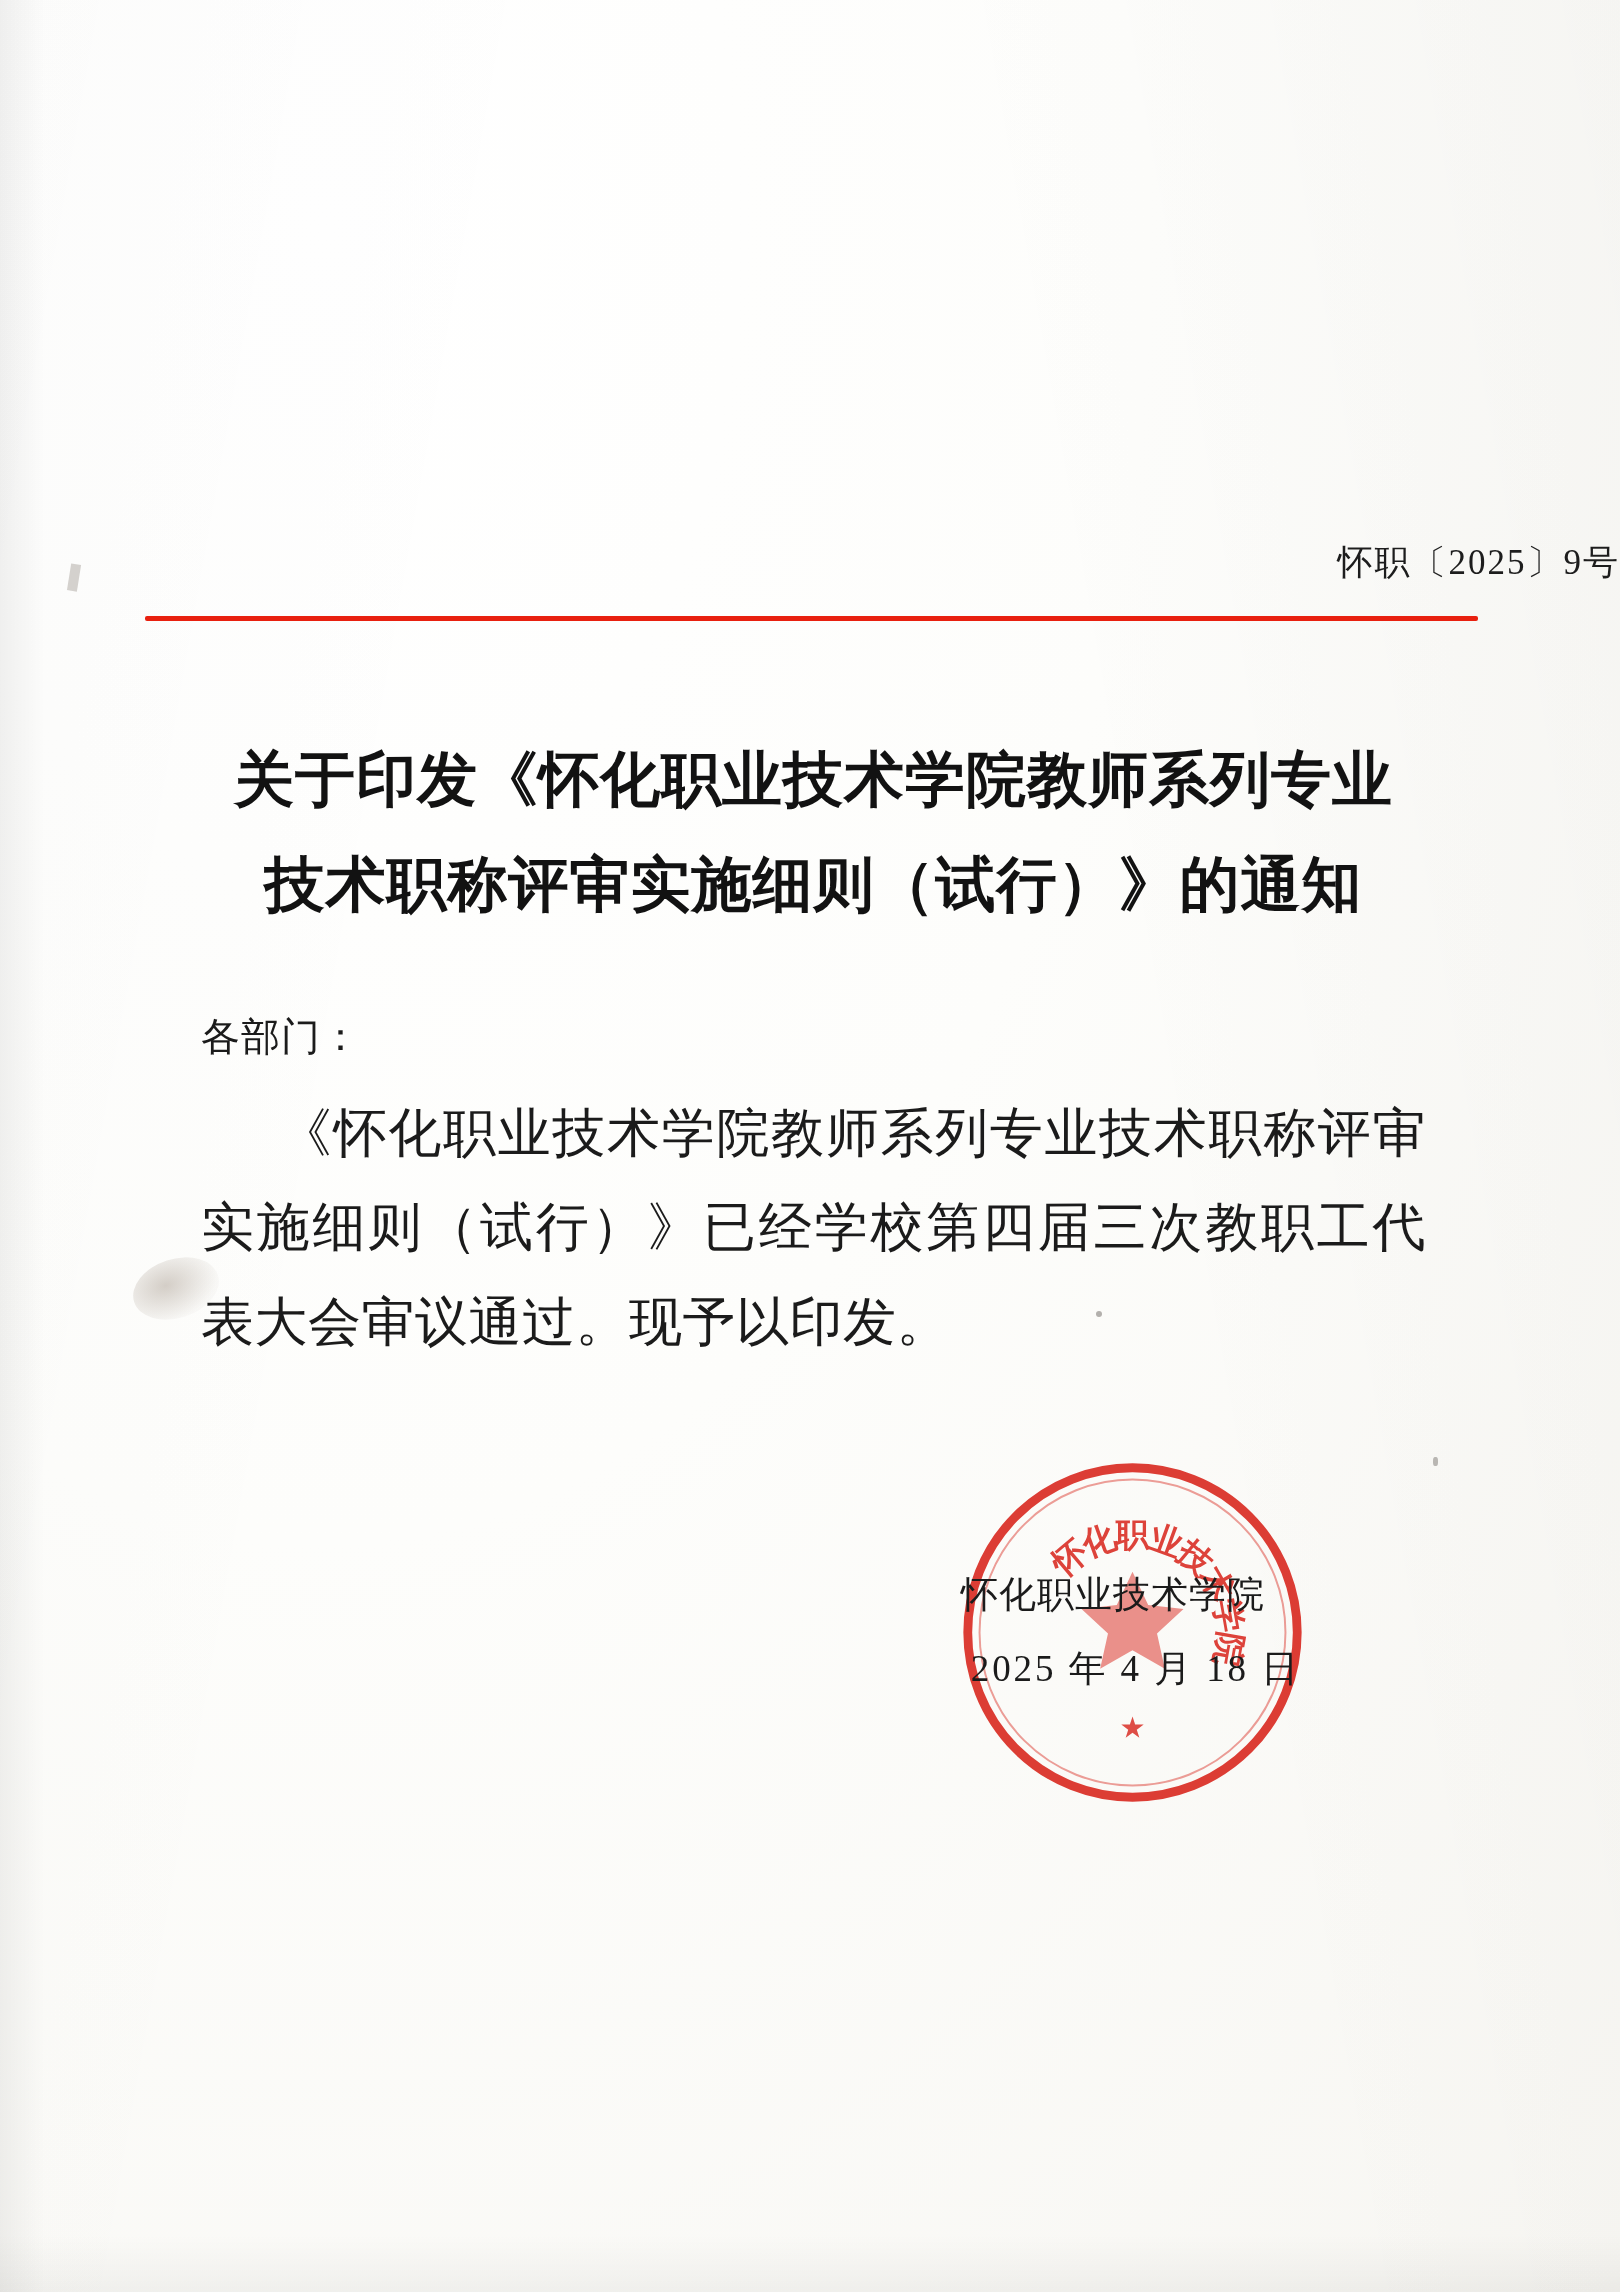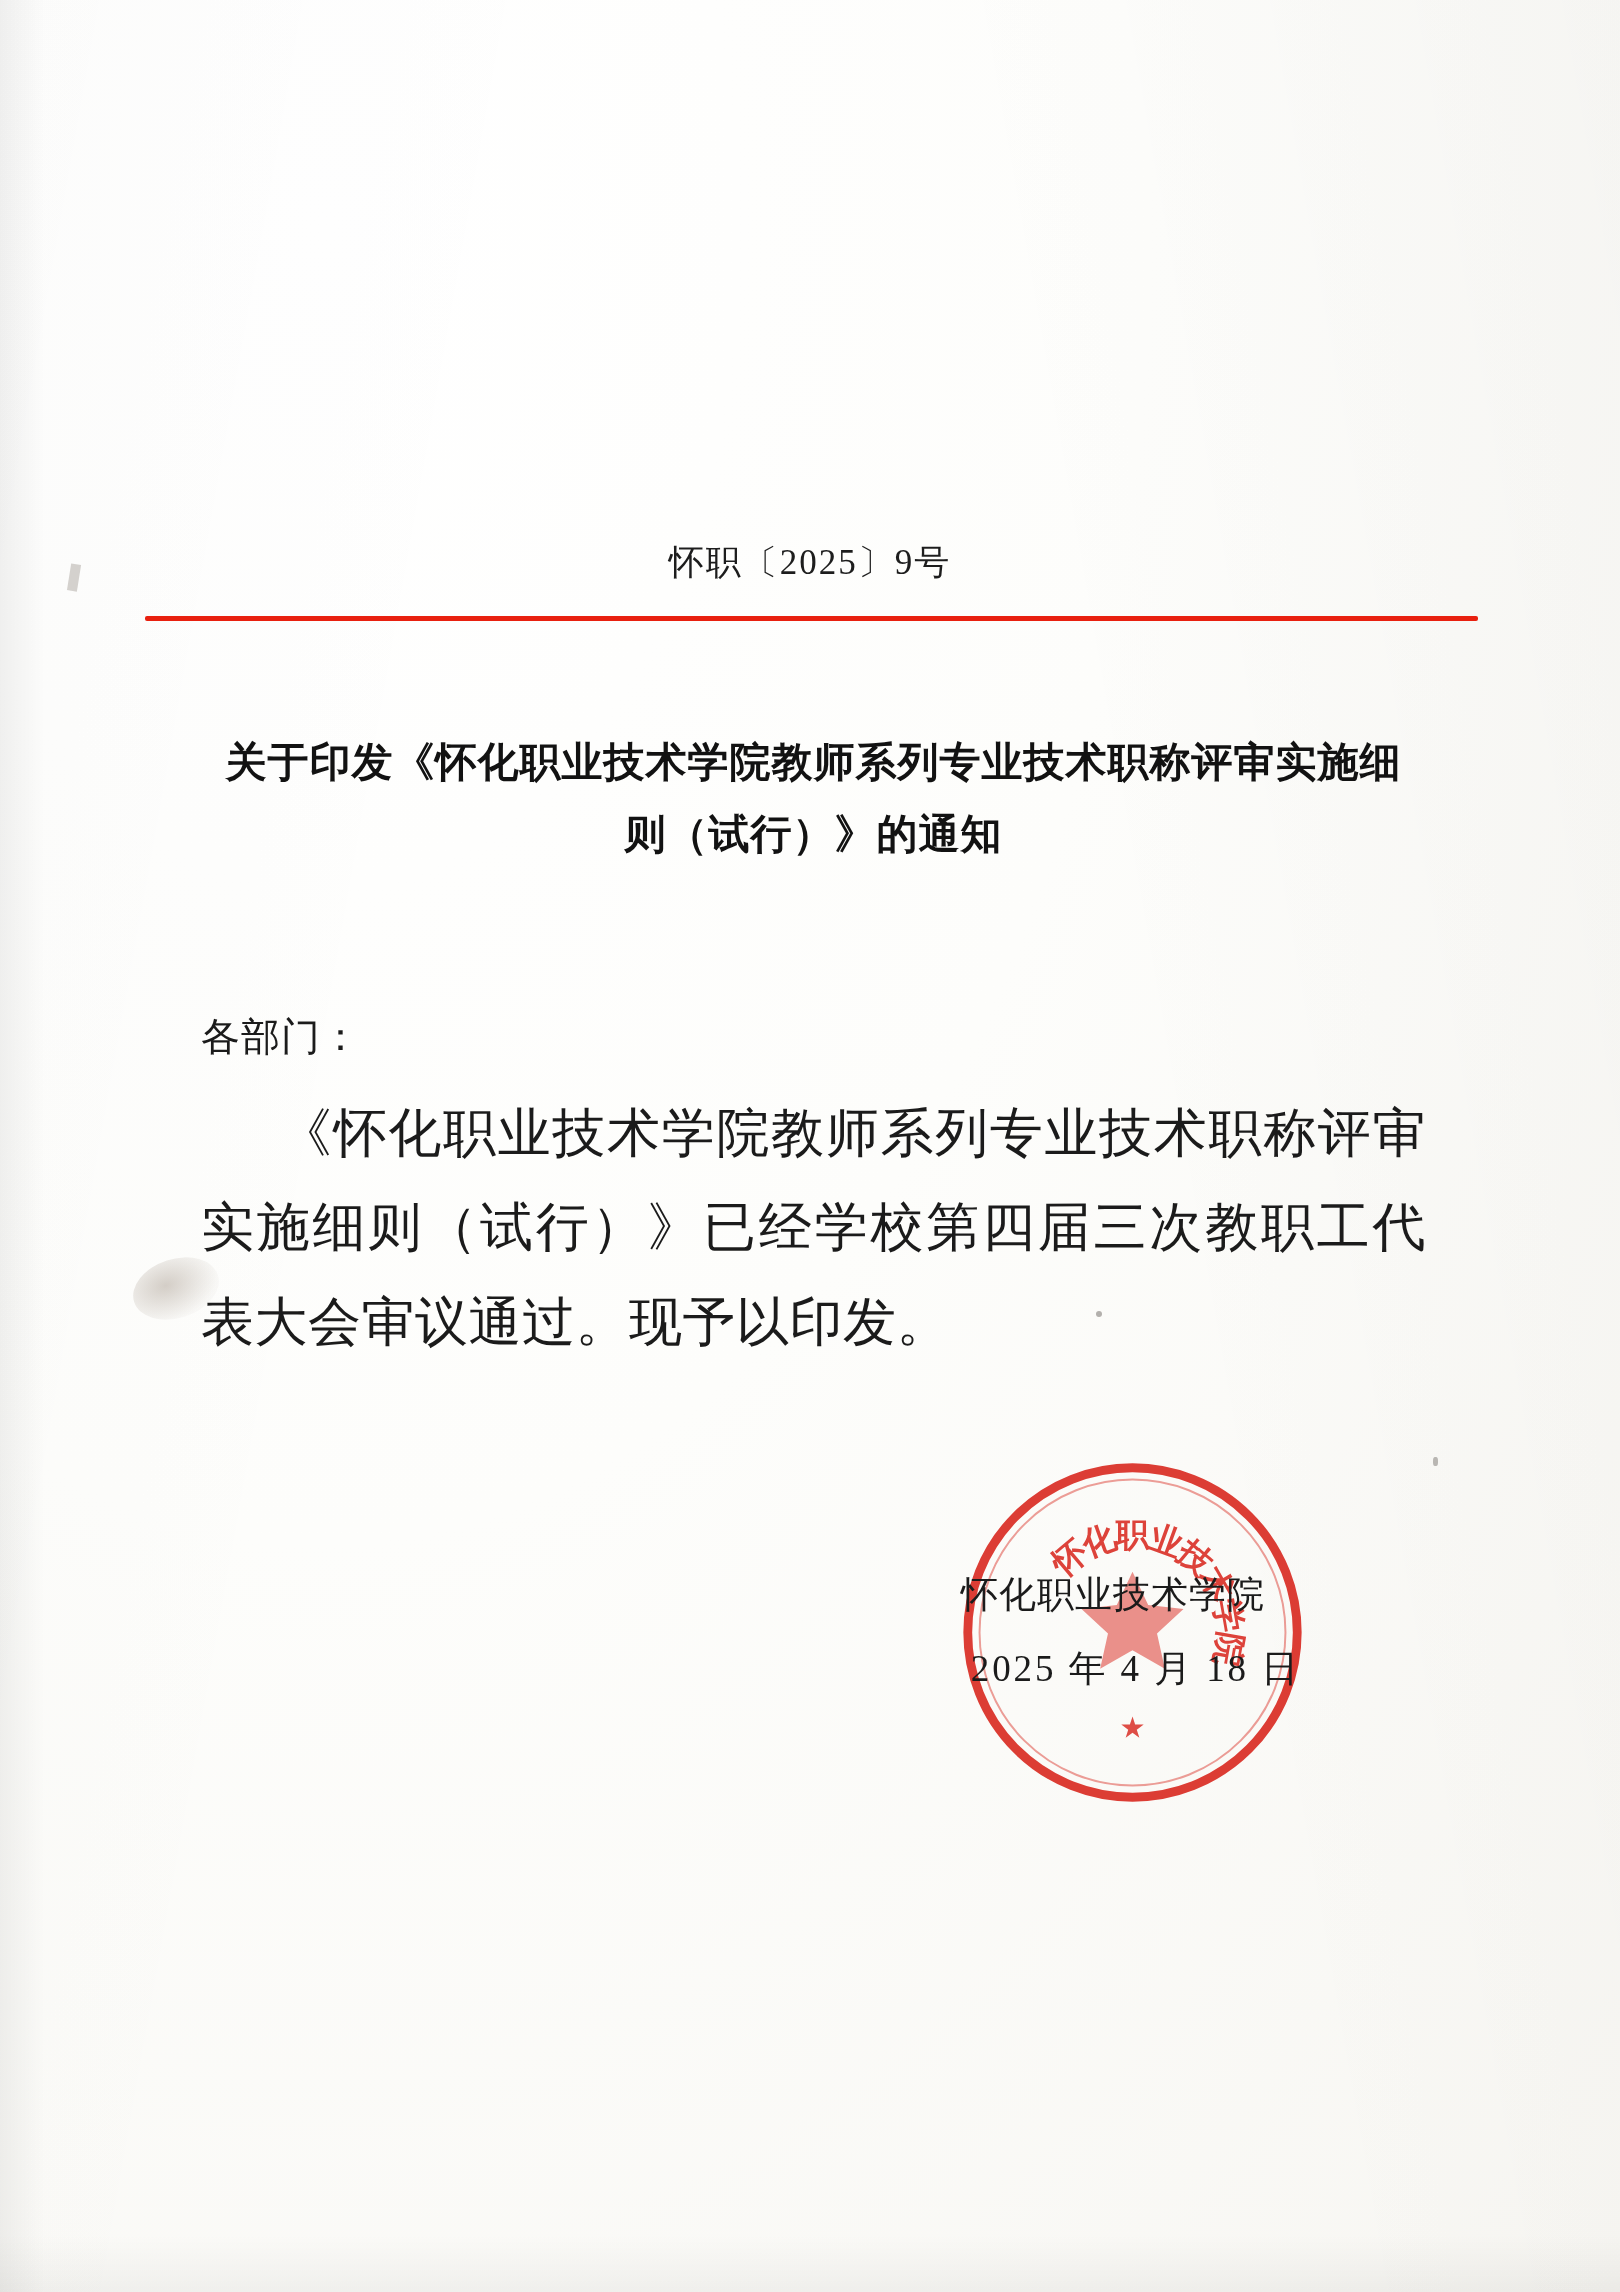--- a/index.html
+++ b/index.html
@@ -50,21 +50,21 @@
     color: #ee2211;
     text-shadow: 0 0 1px rgba(238,34,17,0.55);
     white-space: nowrap;
   }
 
   .doc-number {
     position: absolute;
     top: 539px;
     left: 0;
     width: 100%;
-    text-align: center;
+    text-align: right;
     font-size: 35px;
     letter-spacing: 2px;
     color: #1d1d1d;
   }
 
   .red-rule {
     position: absolute;
     top: 616px;
     left: 145px;
     width: 1333px;
@@ -75,21 +75,21 @@
 
   
   .doc-title {
     position: absolute;
     top: 727px;
     left: 206px;
     width: 1215px;
     text-align: center;
     font-family: "DejaVu Serif", "Liberation Serif", serif;
     font-weight: 700;
-    font-size: 41px;
+    font-size: 60px;
     line-height: 1.75;
     letter-spacing: 1px;
     color: #121212;
   }
 
   .salutation {
     position: absolute;
     top: 1010px;
     left: 201px;
     font-size: 39px;

